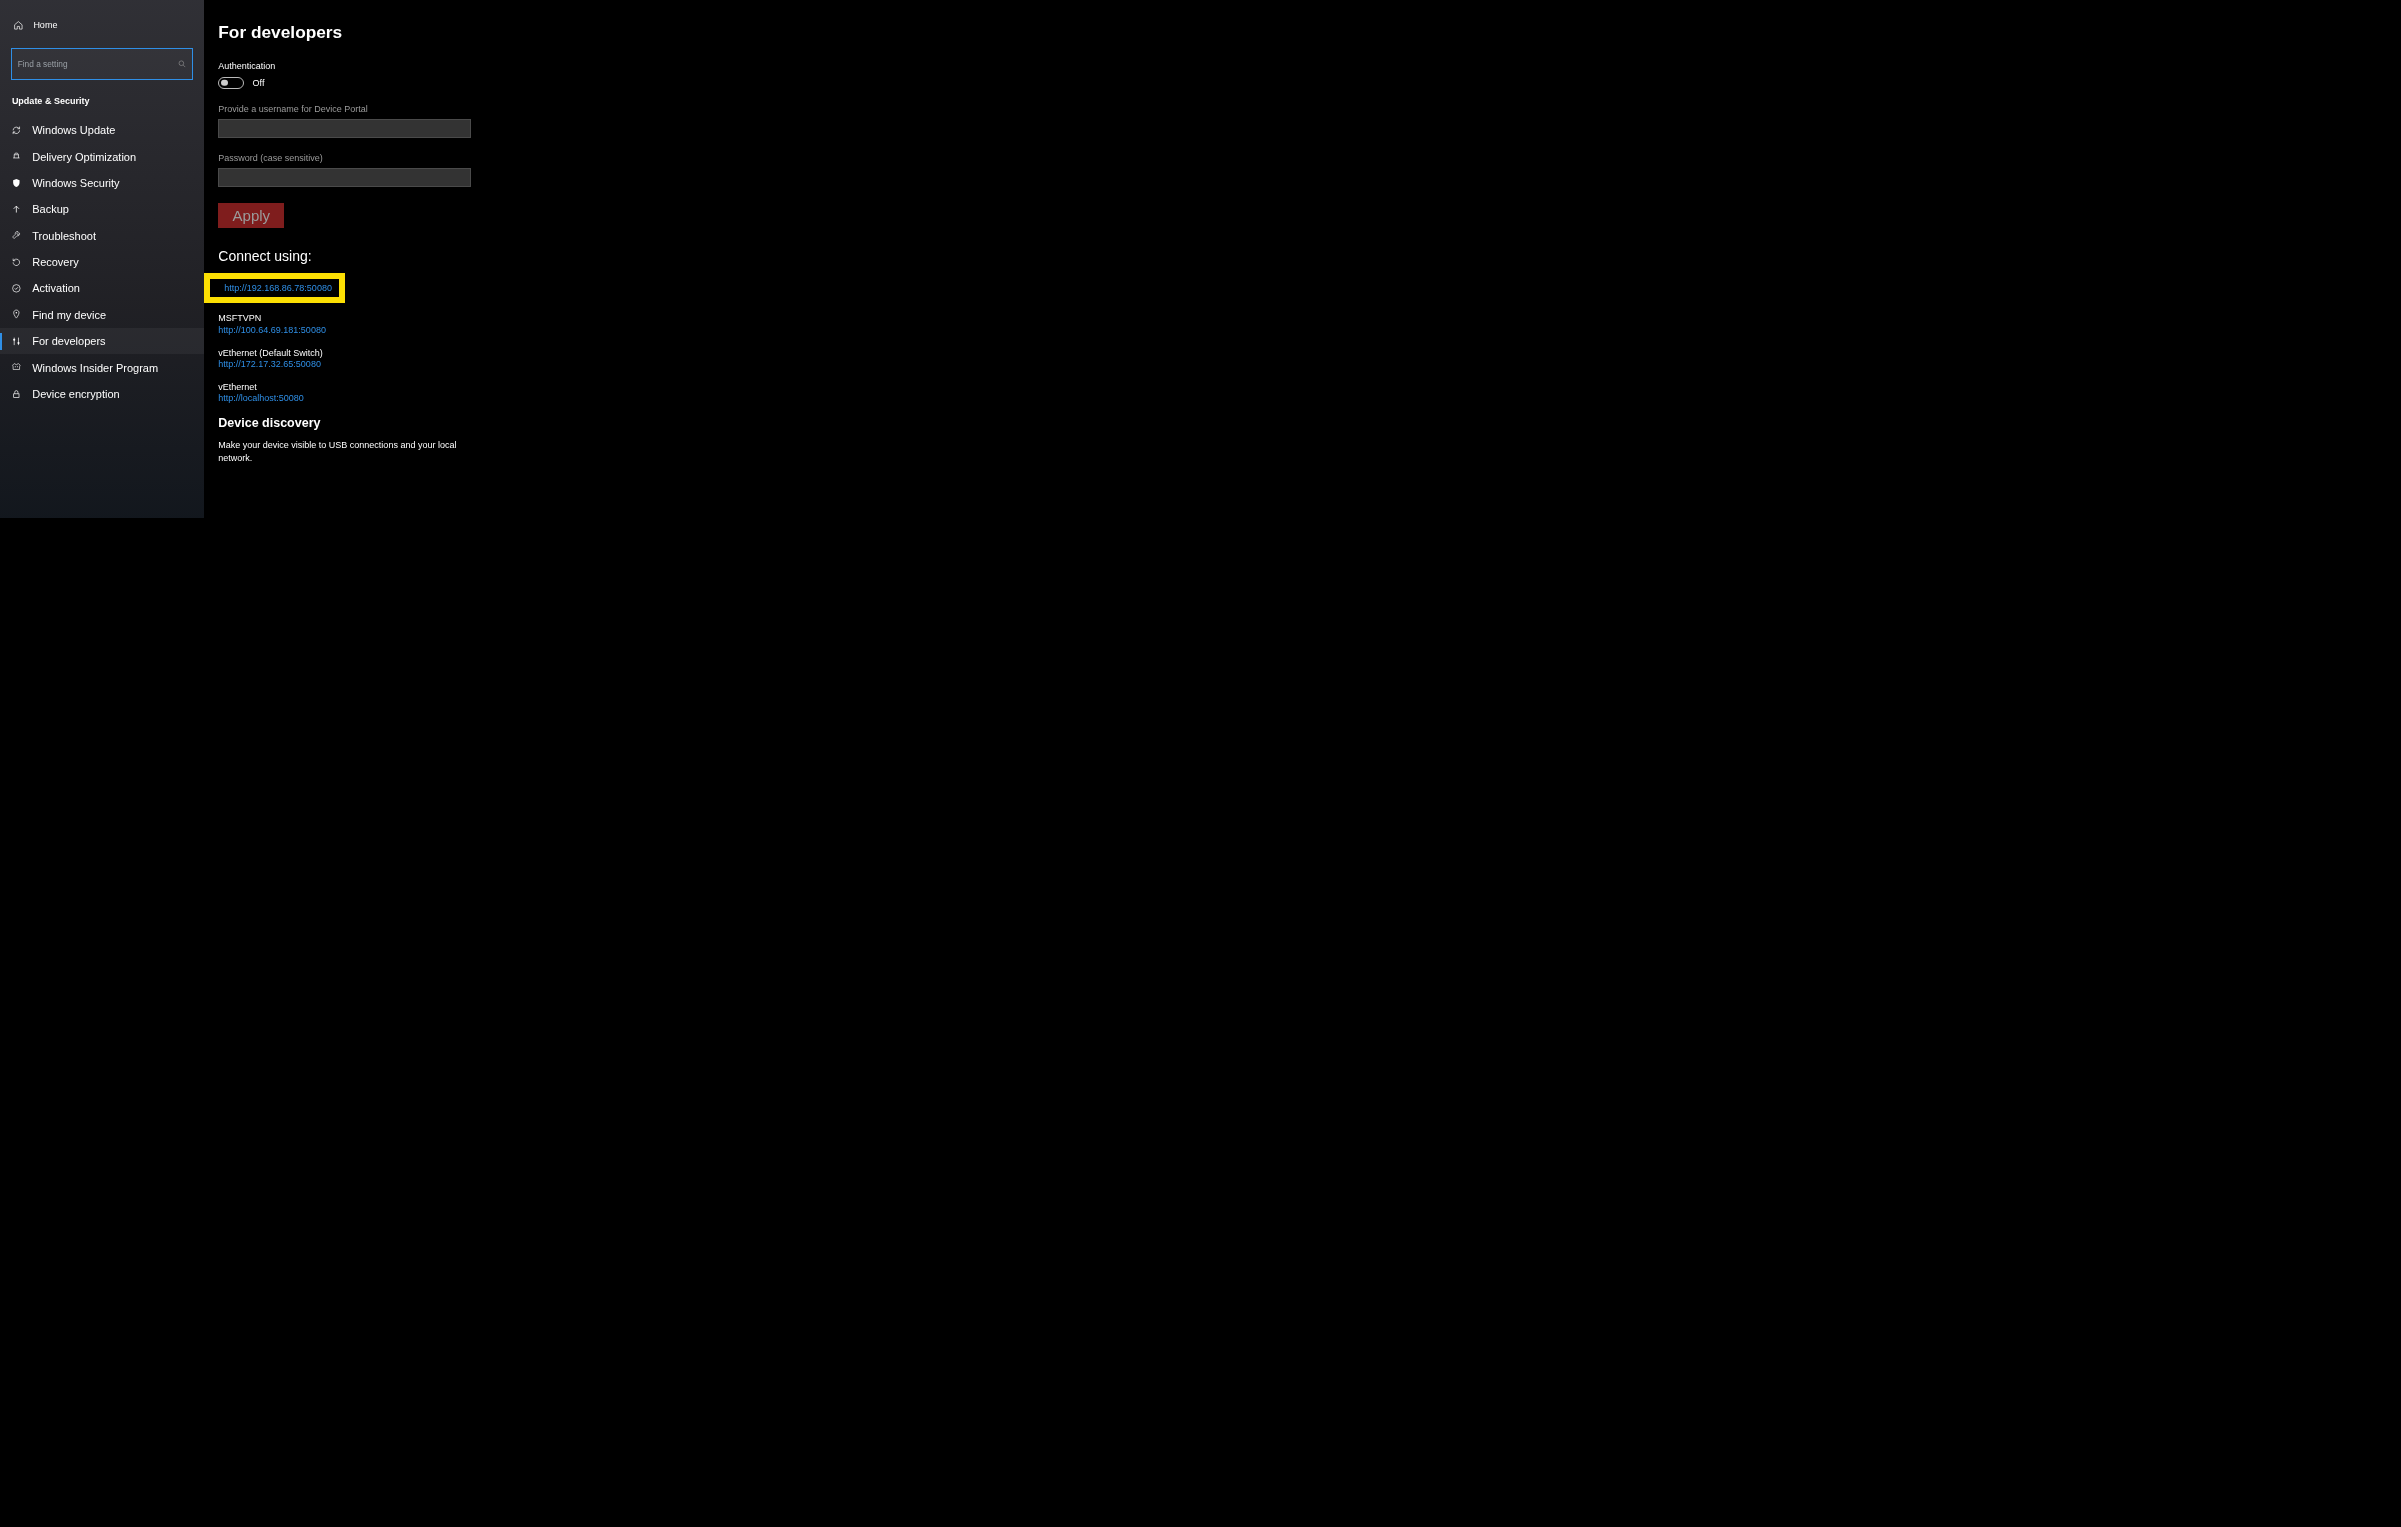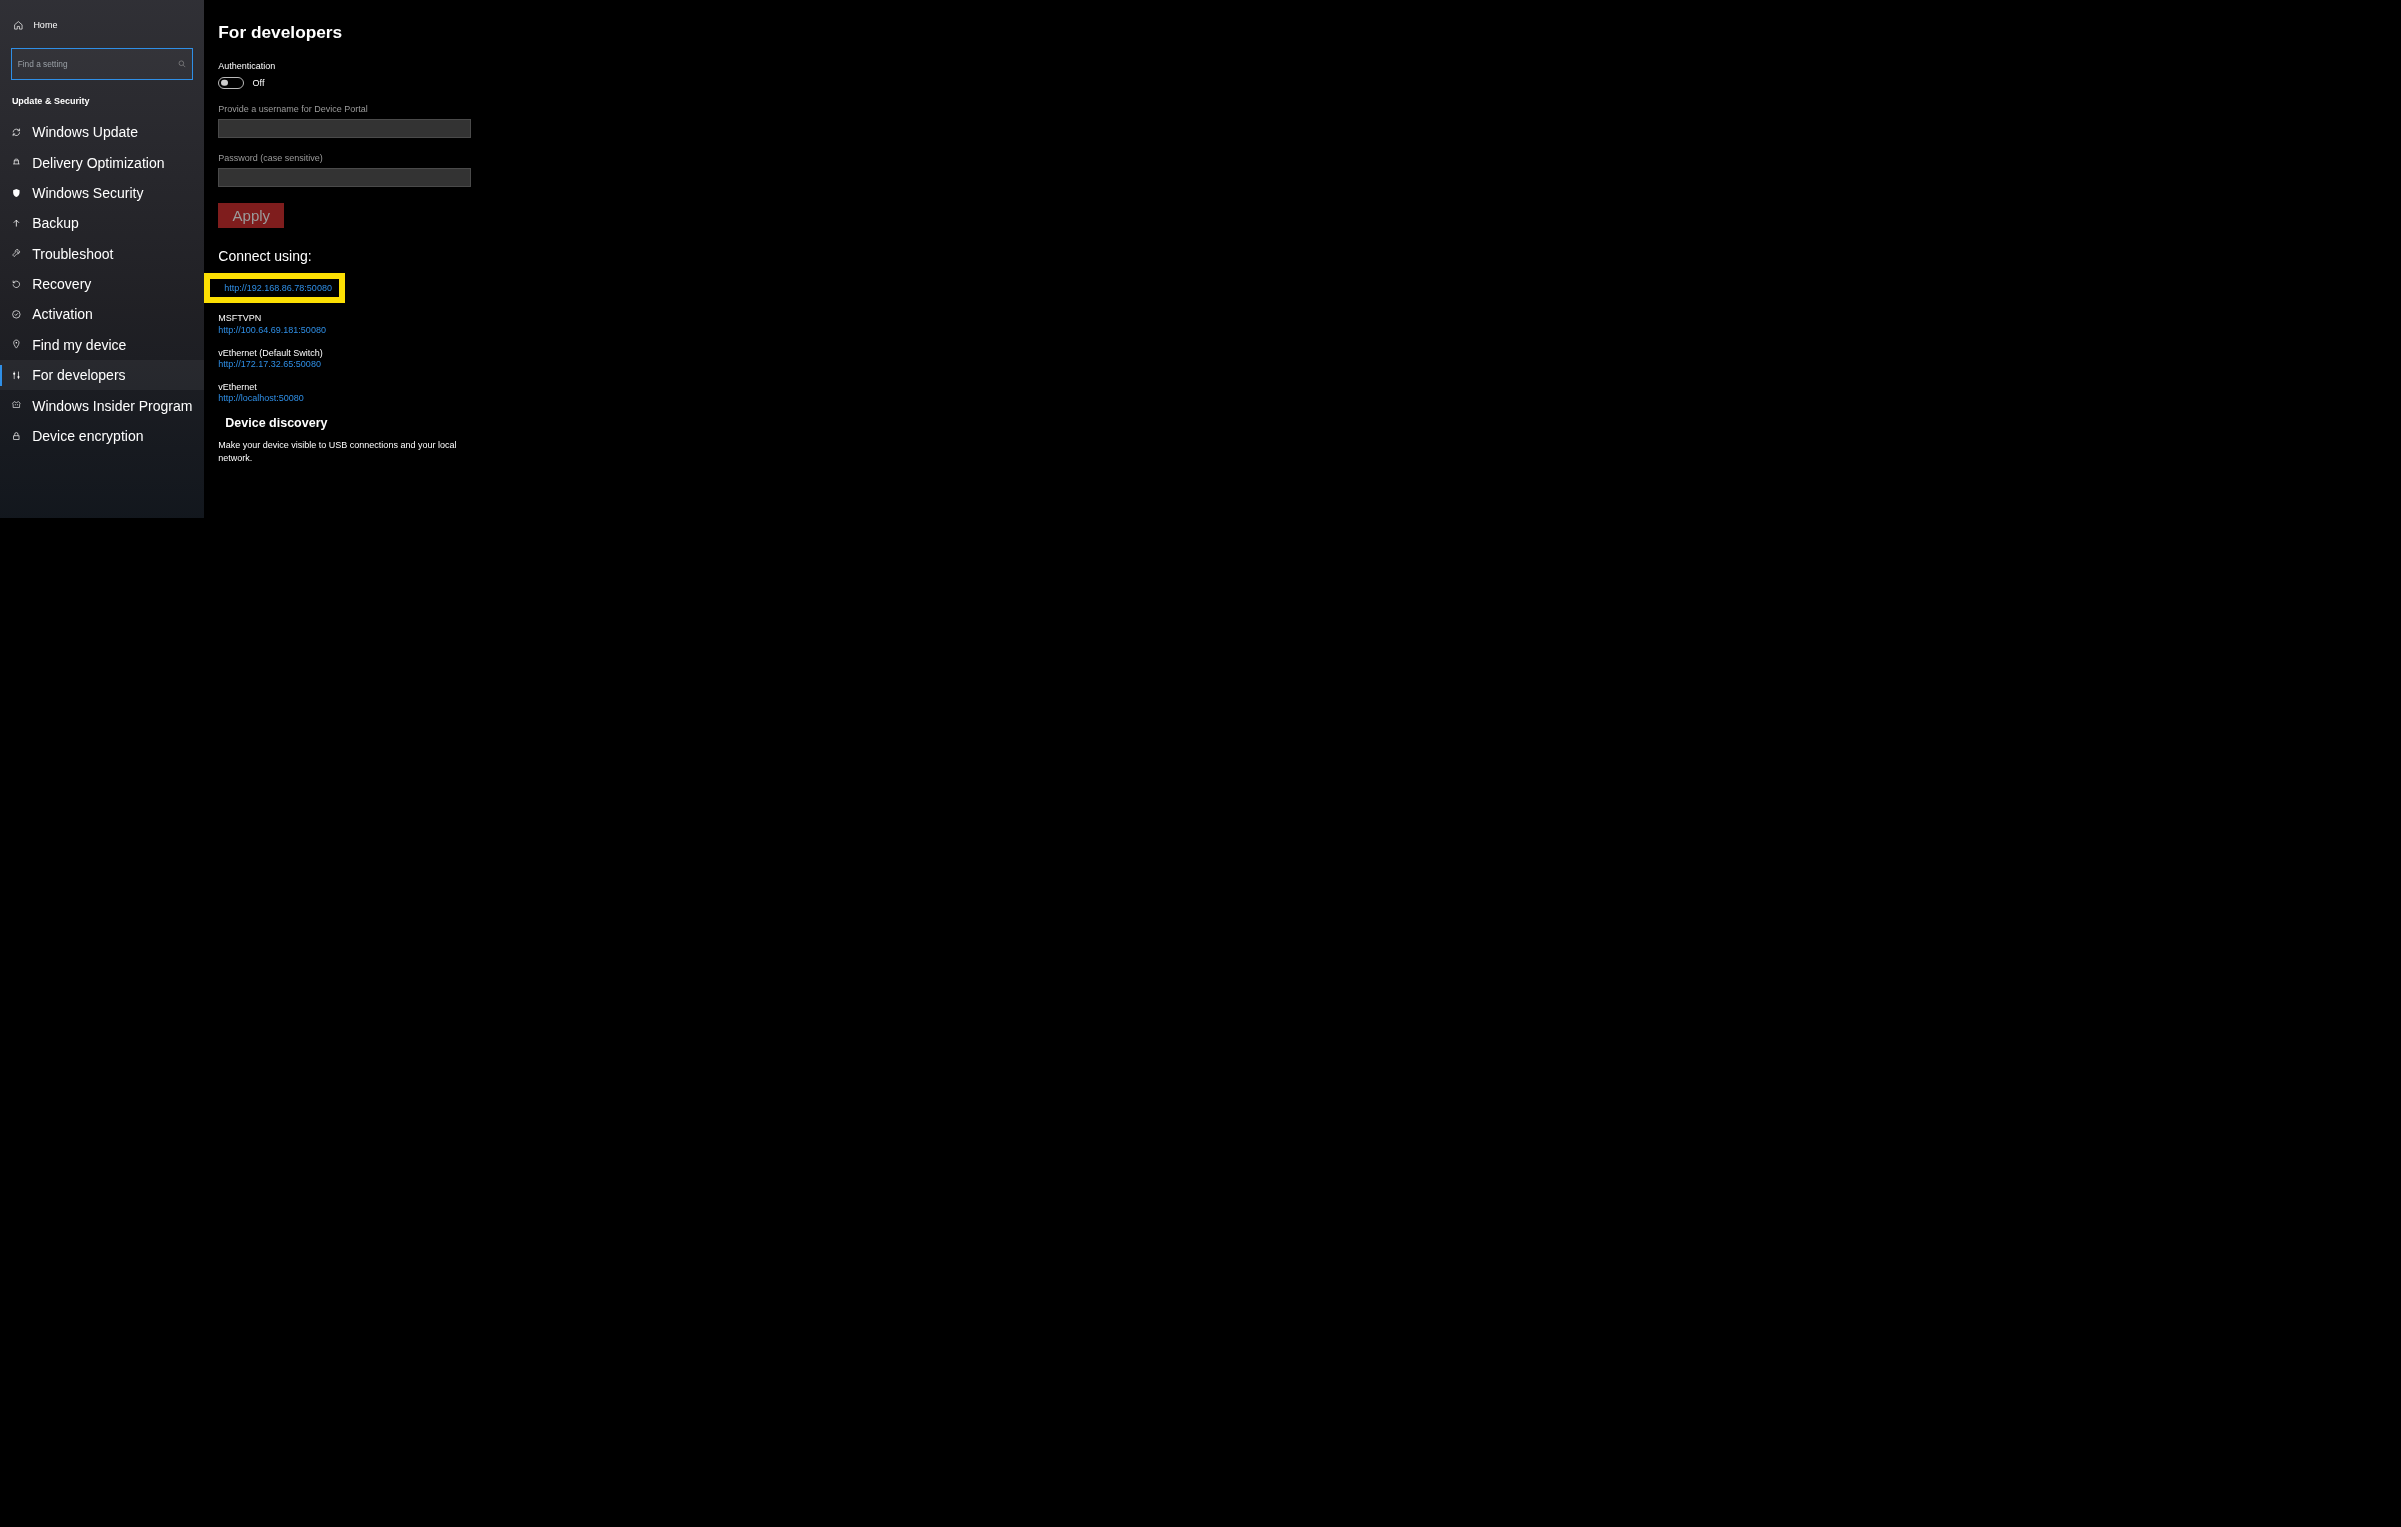--- a/index.html
+++ b/index.html
@@ -84,21 +84,21 @@
   }
   .nav {
     margin-top: 10.7px;
     display: flex; flex-direction: column;
     margin-left: -10.7px; margin-right: -10.7px;
   }
   .nav-item {
     display: flex; align-items: center;
     gap: 9.5px;
     padding: 7.2px 10.7px;
-    font-size: 14px;
+    font-size: 11px;
     color: #fff;
     position: relative;
   }
   .nav-item .icon-slot { width: 12px; display:flex; justify-content:center; }
   .nav-item.selected {
     background: rgba(255,255,255,0.05);
   }
   .nav-item.selected::before {
     content: "";
     position: absolute; left: 0; top: 4.8px; bottom: 4.8px;
@@ -151,21 +151,21 @@
   .conn-url { font-size: 9px; color: #2f8fe6; }
   .highlight-box {
     display: inline-block;
     border: 6px solid #fcdf03;
     padding: 3.6px 7.2px 3.6px 0px;
     margin-left: -14.3px;
     margin-bottom: 10.7px;
   }
   .highlight-box .conn-url { margin-left: 14.3px; }
   .subheading {
-    font-size: 12.5px; font-weight: 600; margin-top: 13px; margin-bottom: 9.5px; margin-left: 7px;
+    font-size: 12.5px; font-weight: 600; margin-top: 13px; margin-bottom: 9.5px;
   }
   .desc { font-size: 9px; color: #fff; max-width: 256px; line-height: 1.35; }
   svg { display: block; }
 </style>
 </head>
 <body>
 
 <div class="window">
 
   <div class="body">

